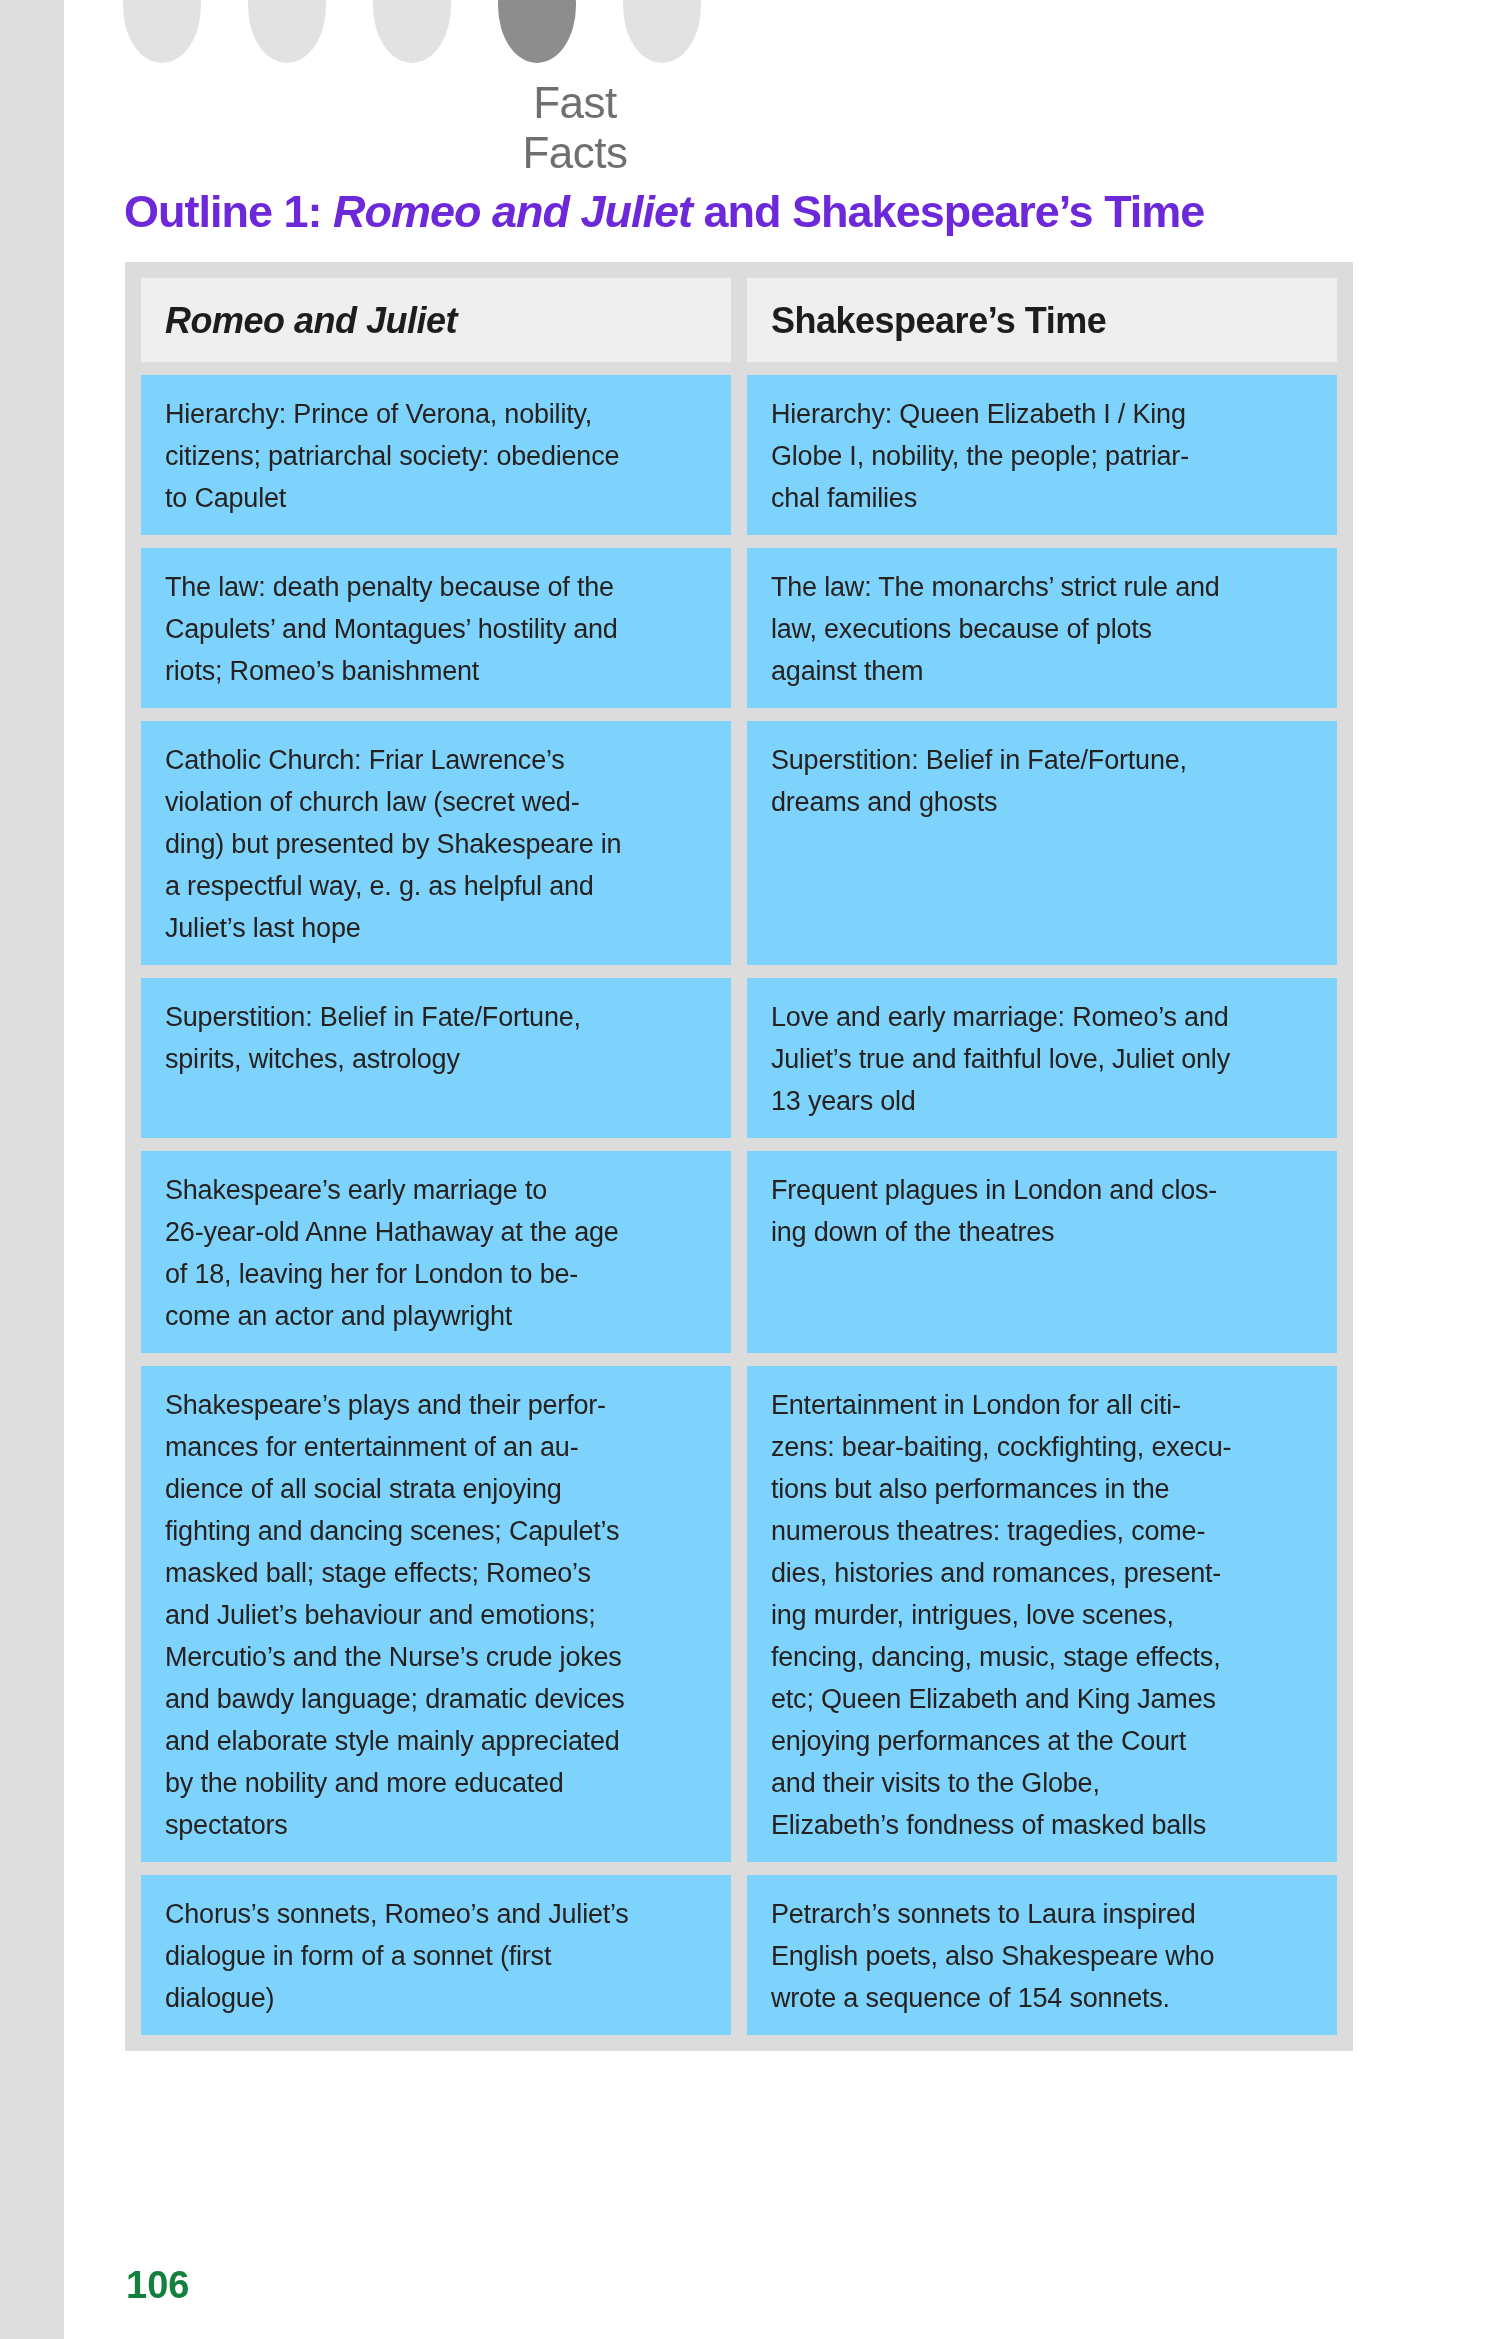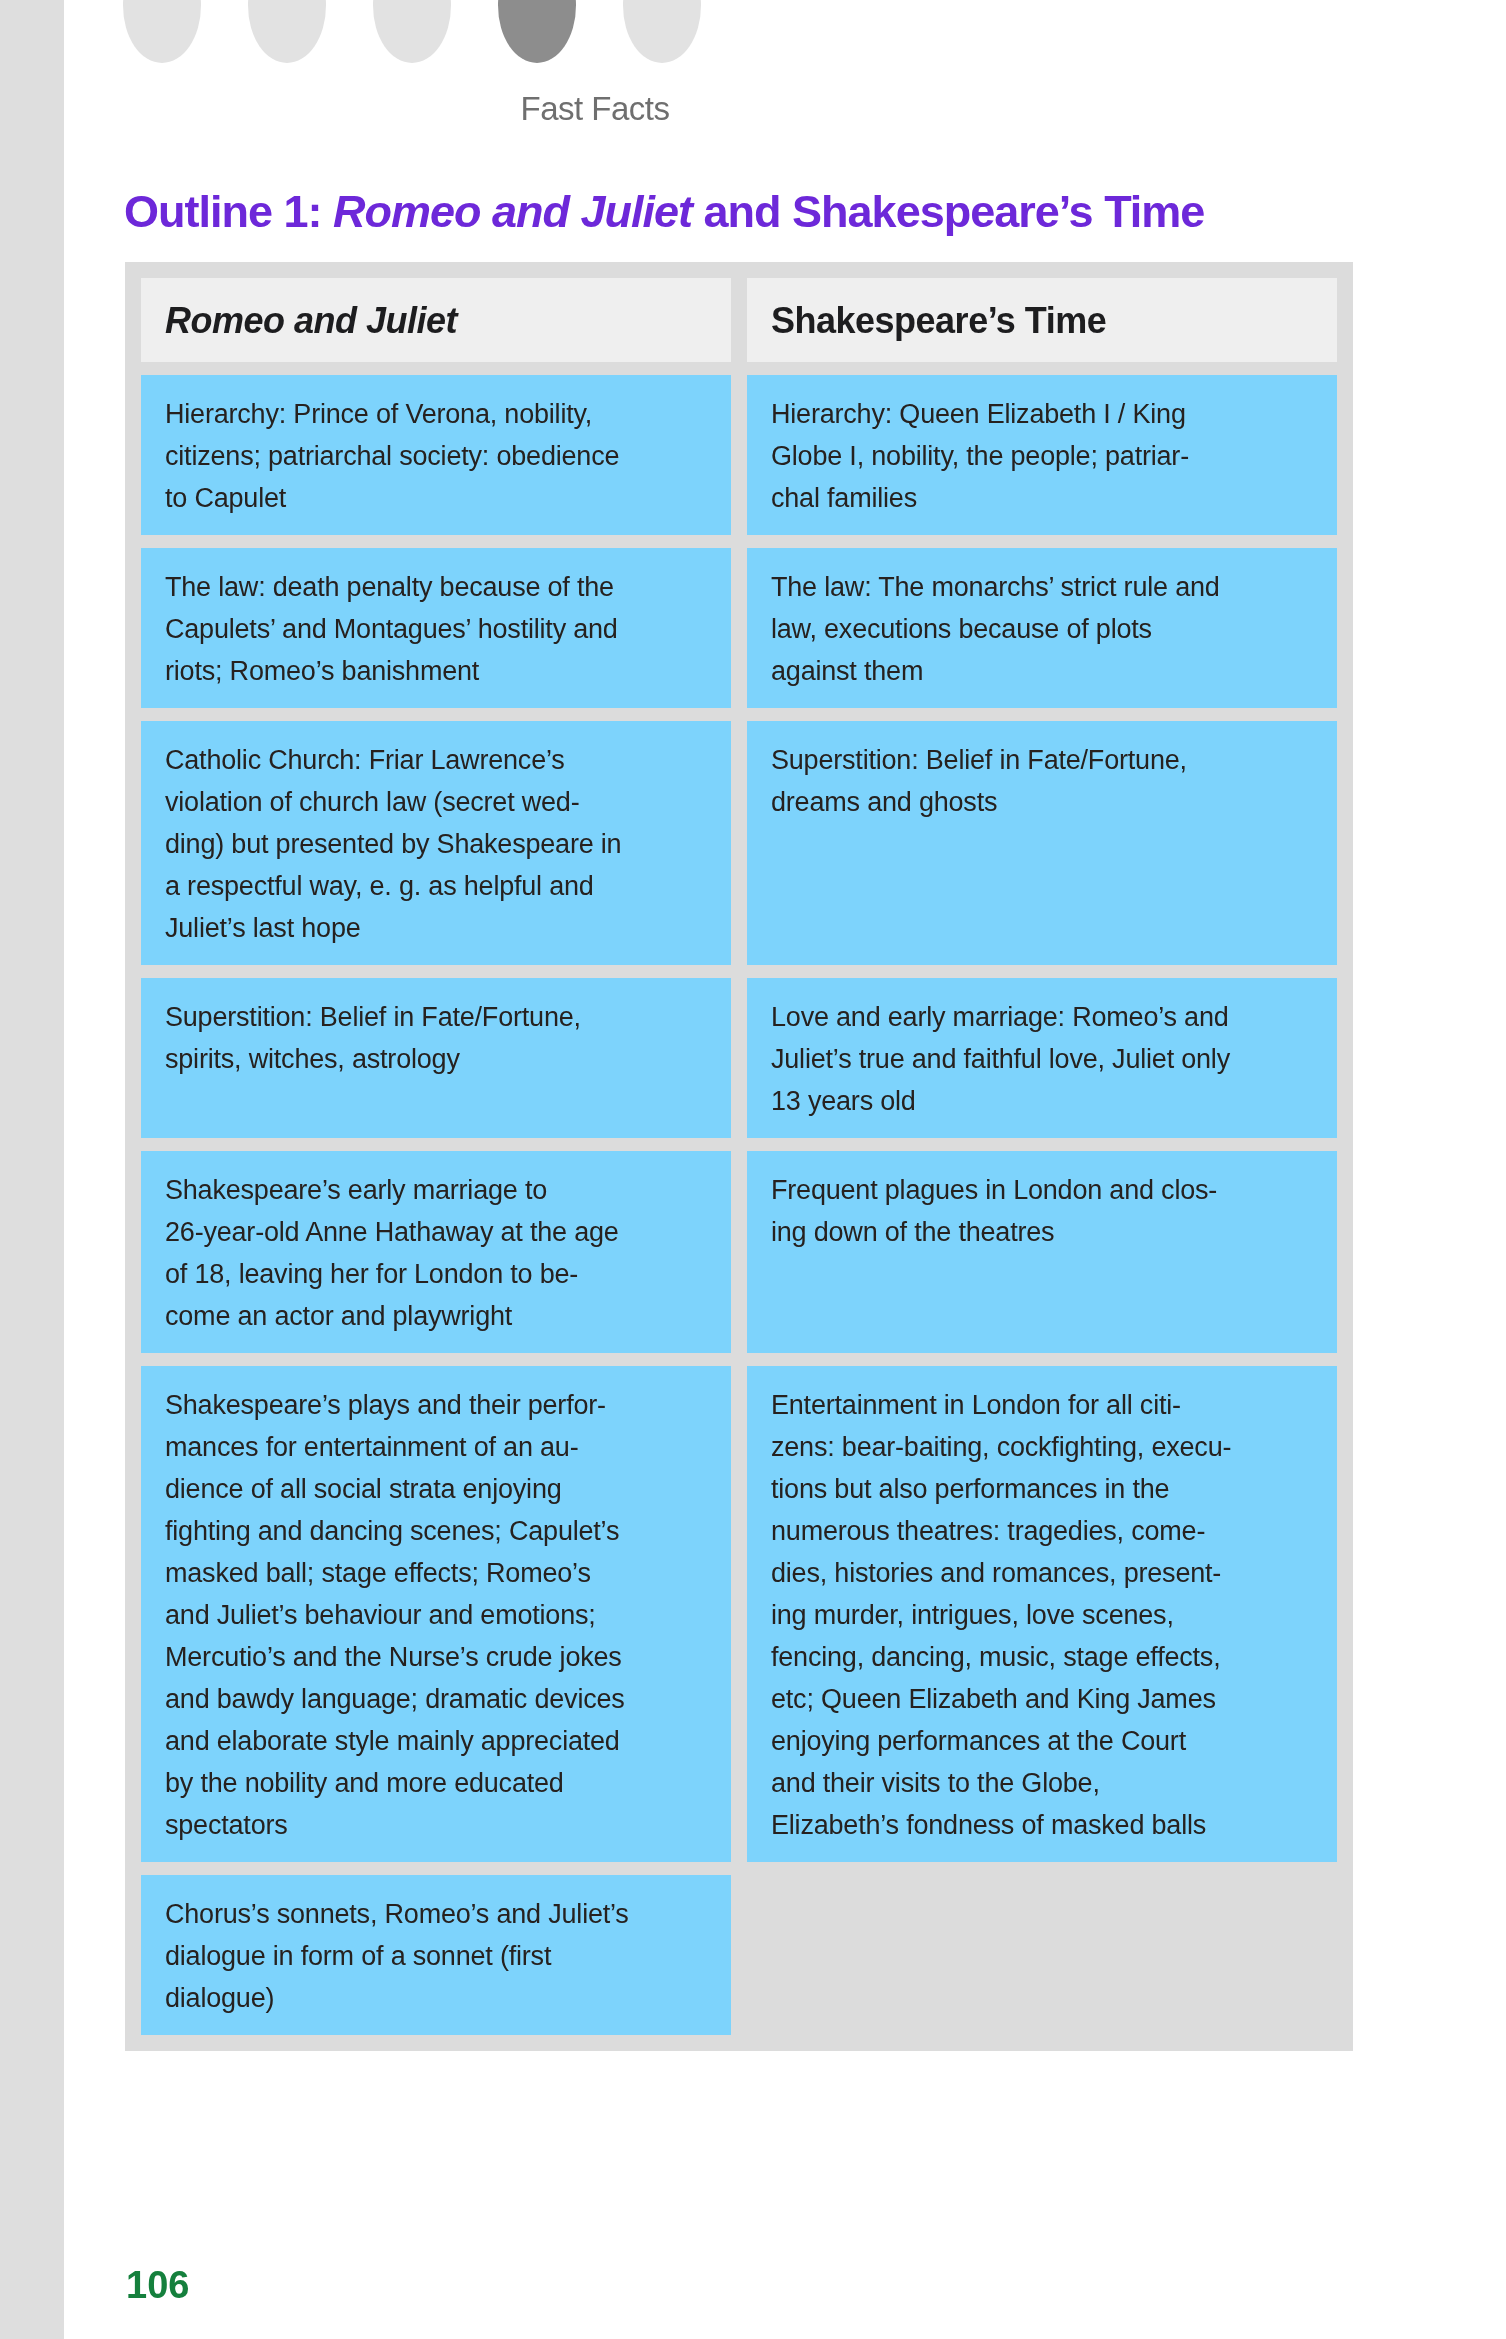--- a/index.html
+++ b/index.html
@@ -19,25 +19,24 @@
     position: absolute; left: 123px; top: -52px;
     display: flex; gap: 47px;
   }
   .dot {
     width: 78px; height: 115px;
     border-radius: 50%;
     background: #e2e2e2;
   }
   .dot.active { background: #8d8d8d; }
   .fast-facts {
-    position: absolute; left: 495px; top: 90px;
+    position: absolute; left: 495px; top: 78px;
     width: 160px; text-align: center;
-    font-size: 33px; color: #6f6f6f;
+    font-size: 44px; color: #6f6f6f;
     letter-spacing: -0.5px;
-    margin-left: 20px;
   }
   .heading {
     position: absolute; left: 124px; top: 156px;
     font-size: 45px; font-weight: bold;
     color: #6d28d9; letter-spacing: -1px;
     white-space: nowrap;
   }
   .heading .it { font-style: italic; }
   .outline-table {
     position: absolute; left: 125px; top: 262px;
@@ -147,15 +146,18 @@
 ing murder, intrigues, love scenes,
 fencing, dancing, music, stage effects,
 etc; Queen Elizabeth and King James
 enjoying performances at the Court
 and their visits to the Globe,
 Elizabeth’s fondness of masked balls</div>
 
   <div class="cell">Chorus’s sonnets, Romeo’s and Juliet’s
 dialogue in form of a sonnet (first
 dialogue)</div>
+  <div class="cell">Petrarch’s sonnets to Laura inspired
+English poets, also Shakespeare who
+wrote a sequence of 154 sonnets.</div>
 </div>
 
 <div class="page-number">106</div>
 
 </body></html>

